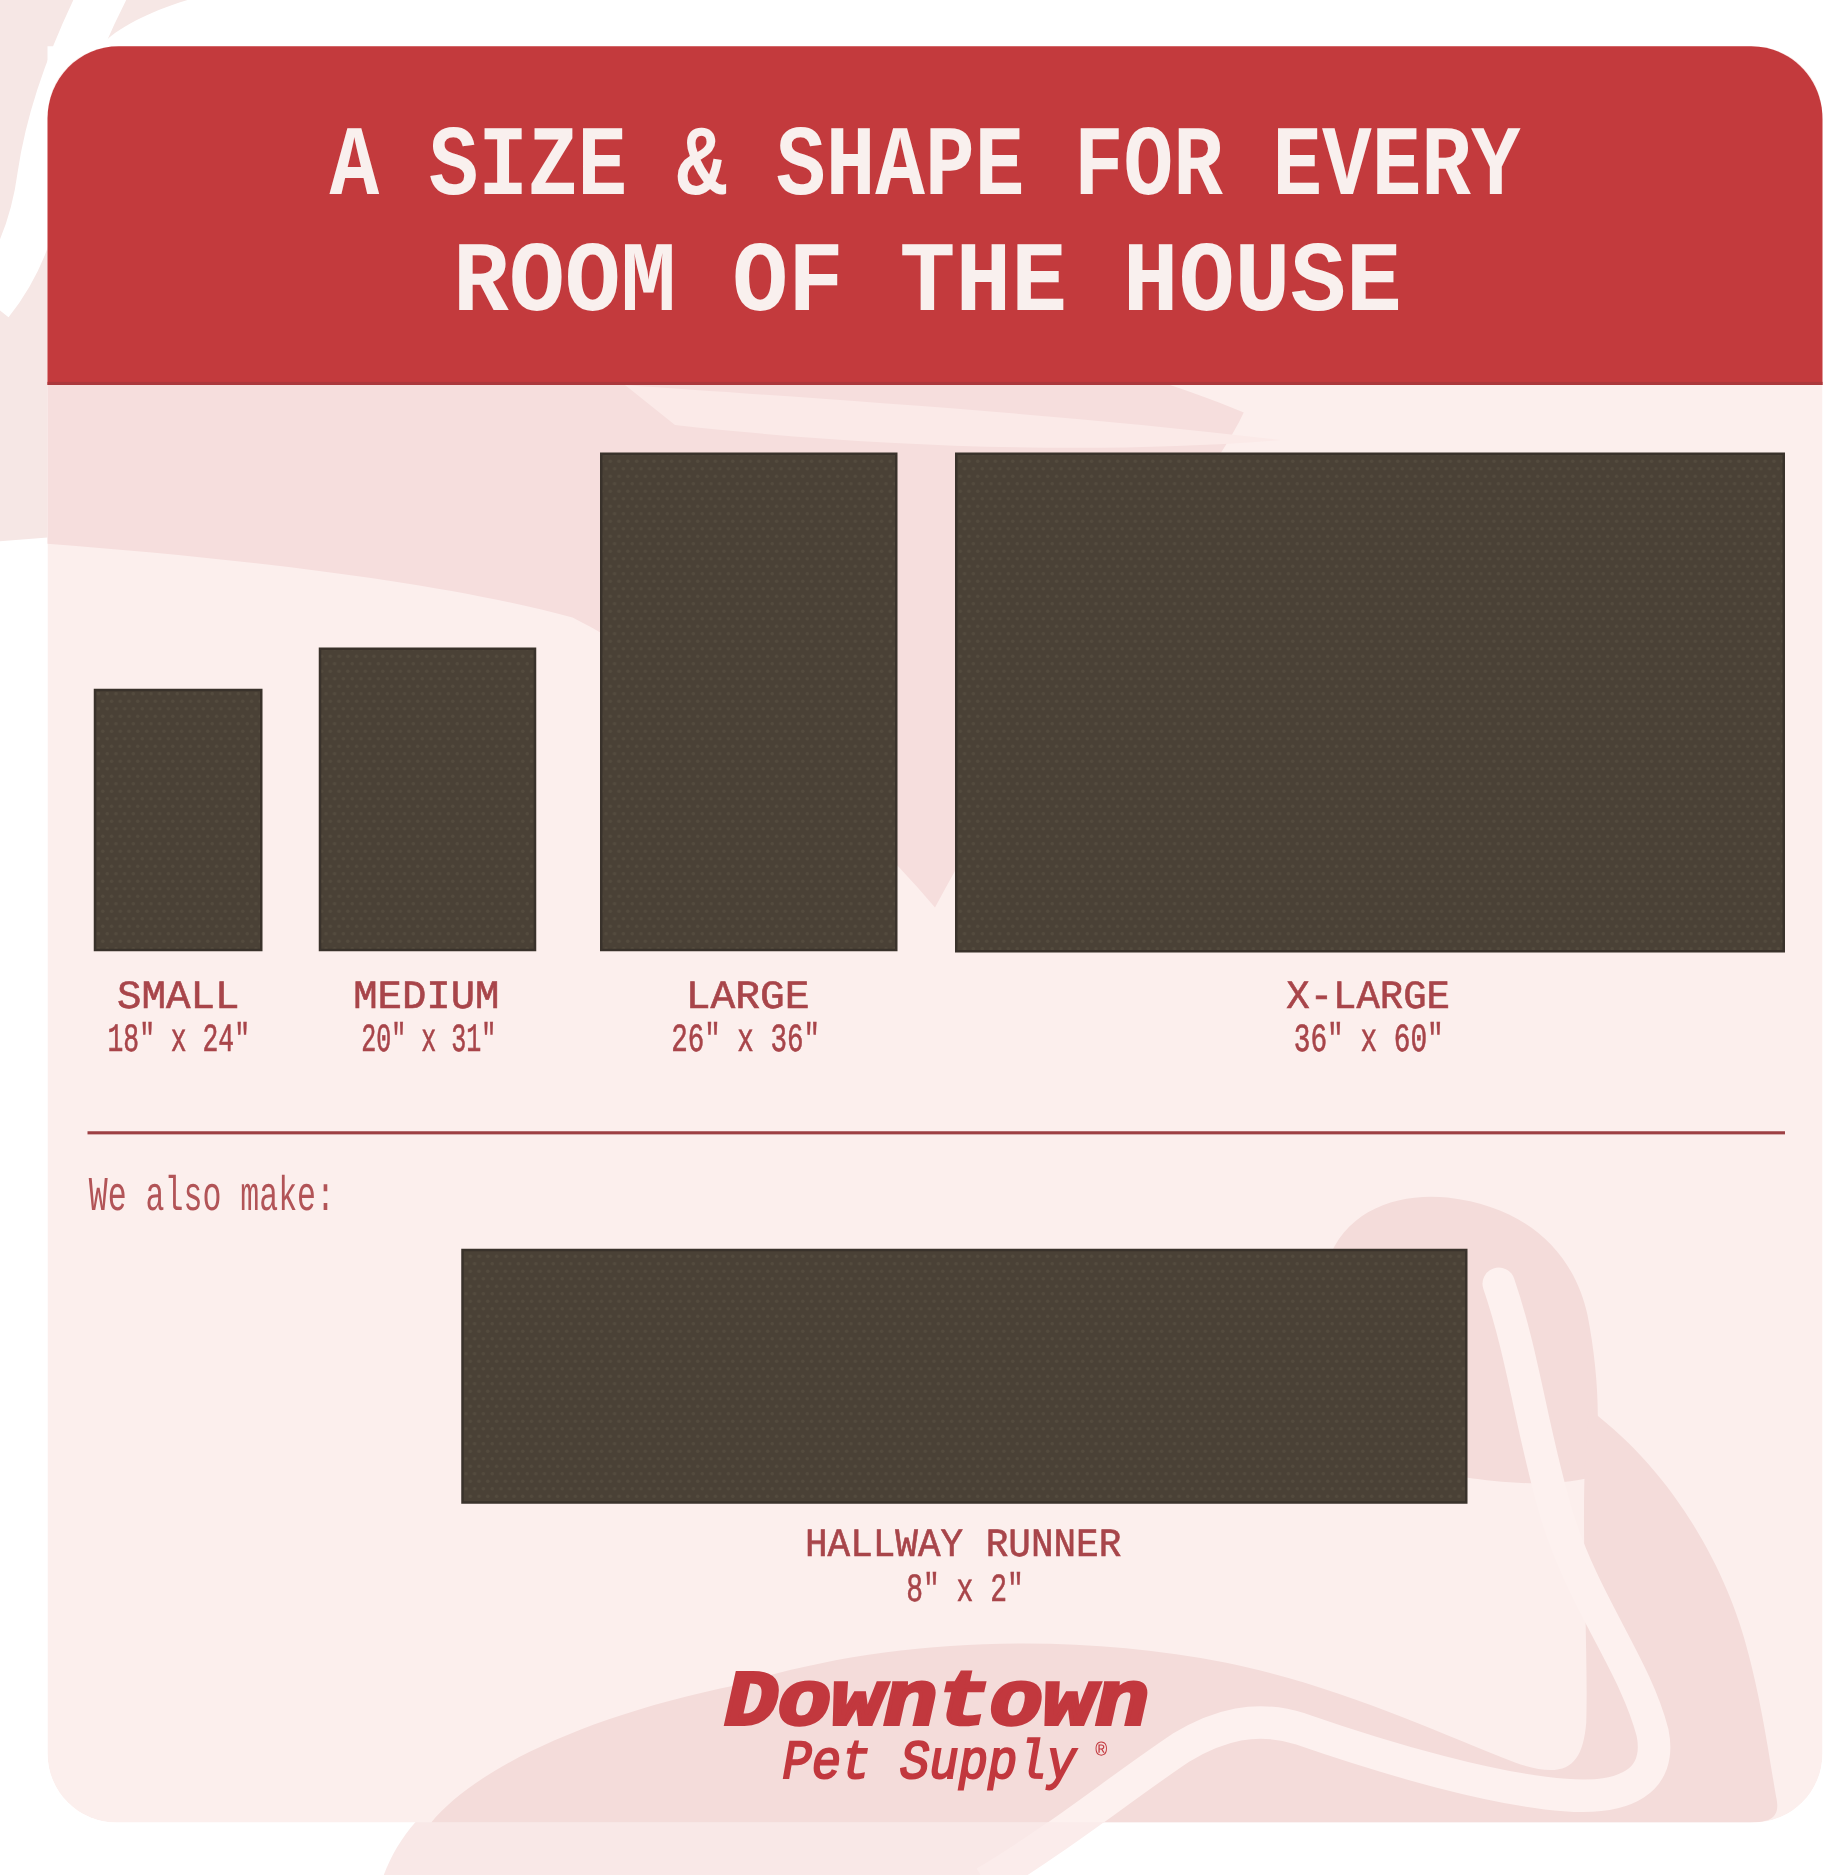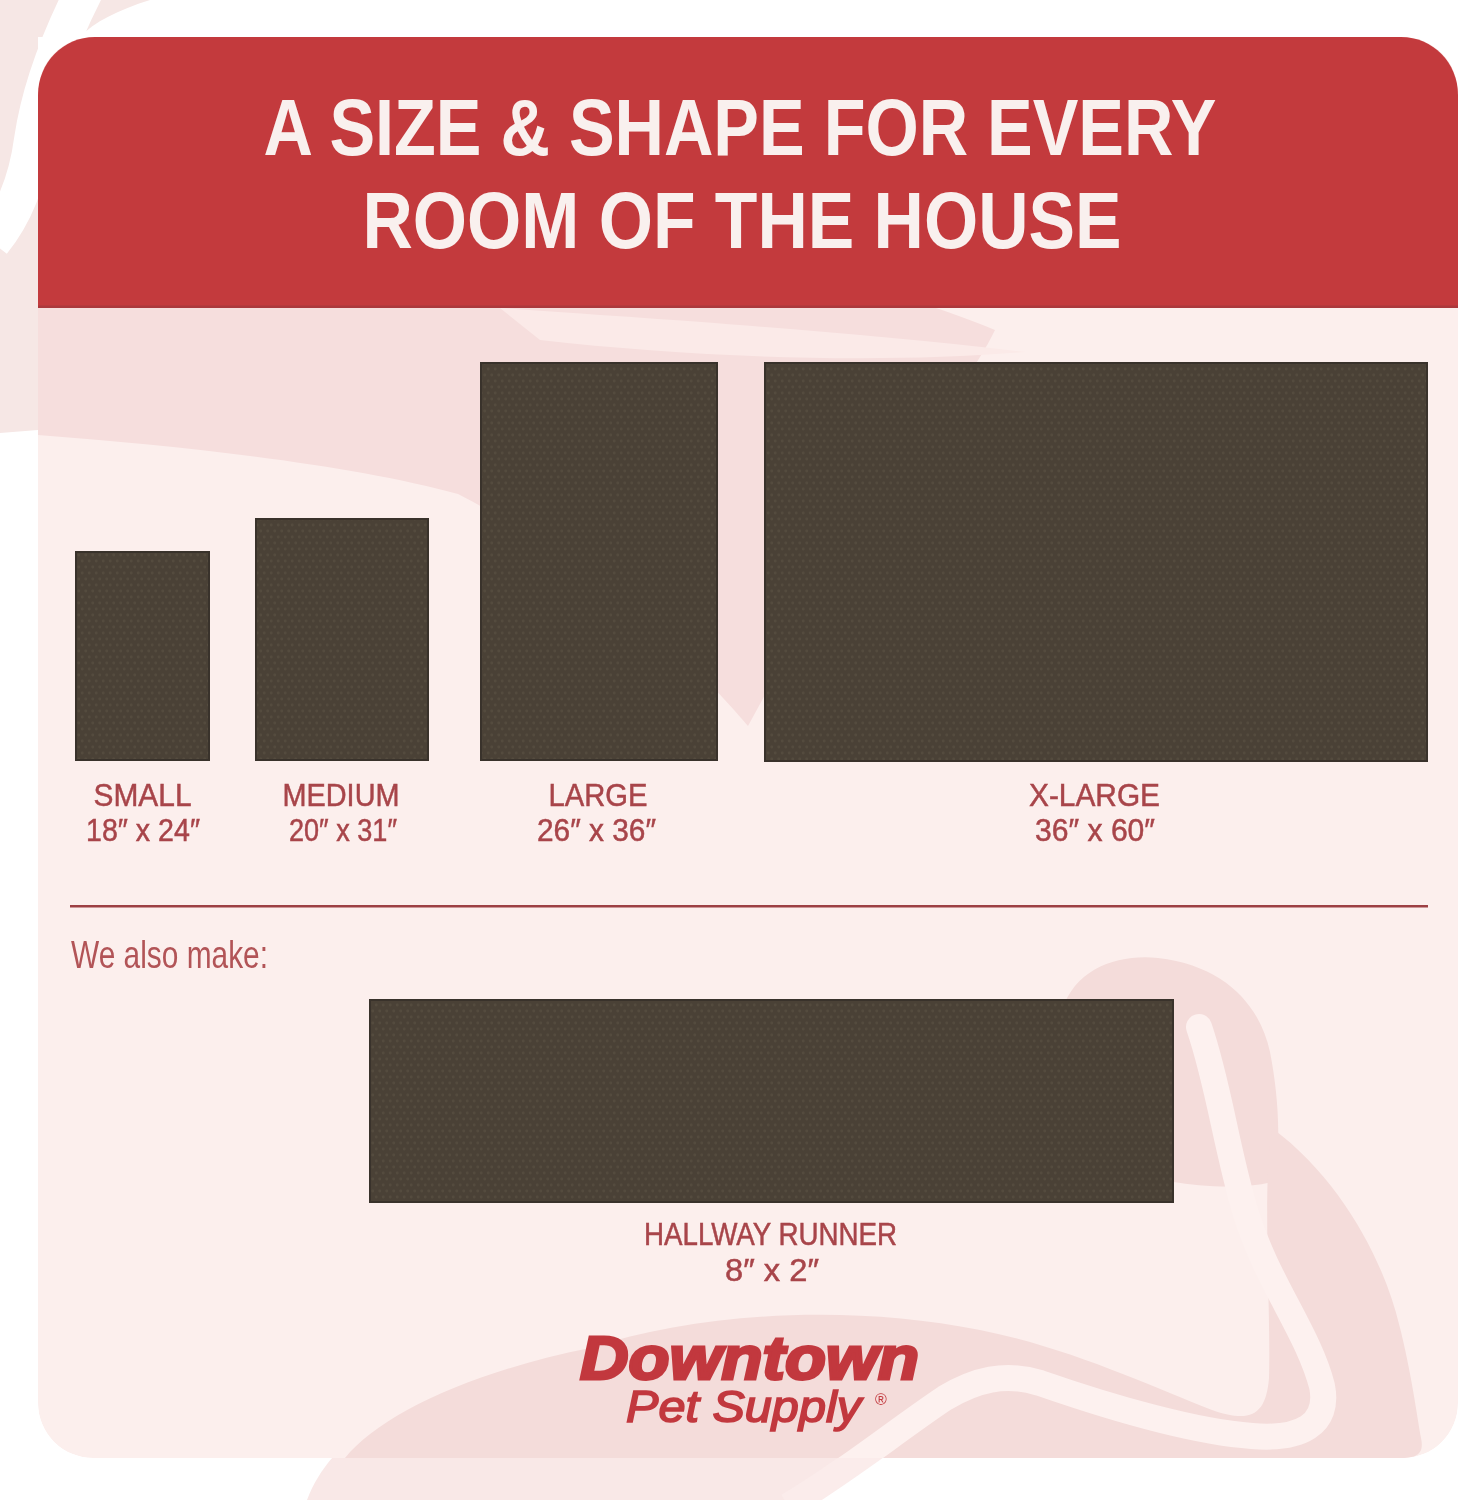--- a/index.html
+++ b/index.html
@@ -1,16 +1,16 @@
 <!DOCTYPE html>
 <html><head>
 <meta charset="utf-8">
 <style>
   html,body{margin:0;padding:0;background:#ffffff;}
-  .page{position:relative;width:1463px;height:1500px;overflow:hidden;font-family:Liberation Sans, sans-serif;}
+  .page{position:relative;width:1463px;height:1500px;overflow:hidden;font-family:Liberation Mono, monospace;}
   svg{display:block;}
 </style>
 </head>
 <body>
 
 <div class="page">
 <svg width="1463" height="1500" viewBox="0 0 1463 1500" xmlns="http://www.w3.org/2000/svg">
   <defs>
     <clipPath id="content">
           <rect x="38" y="37" width="1420" height="1421" rx="55"></rect>

